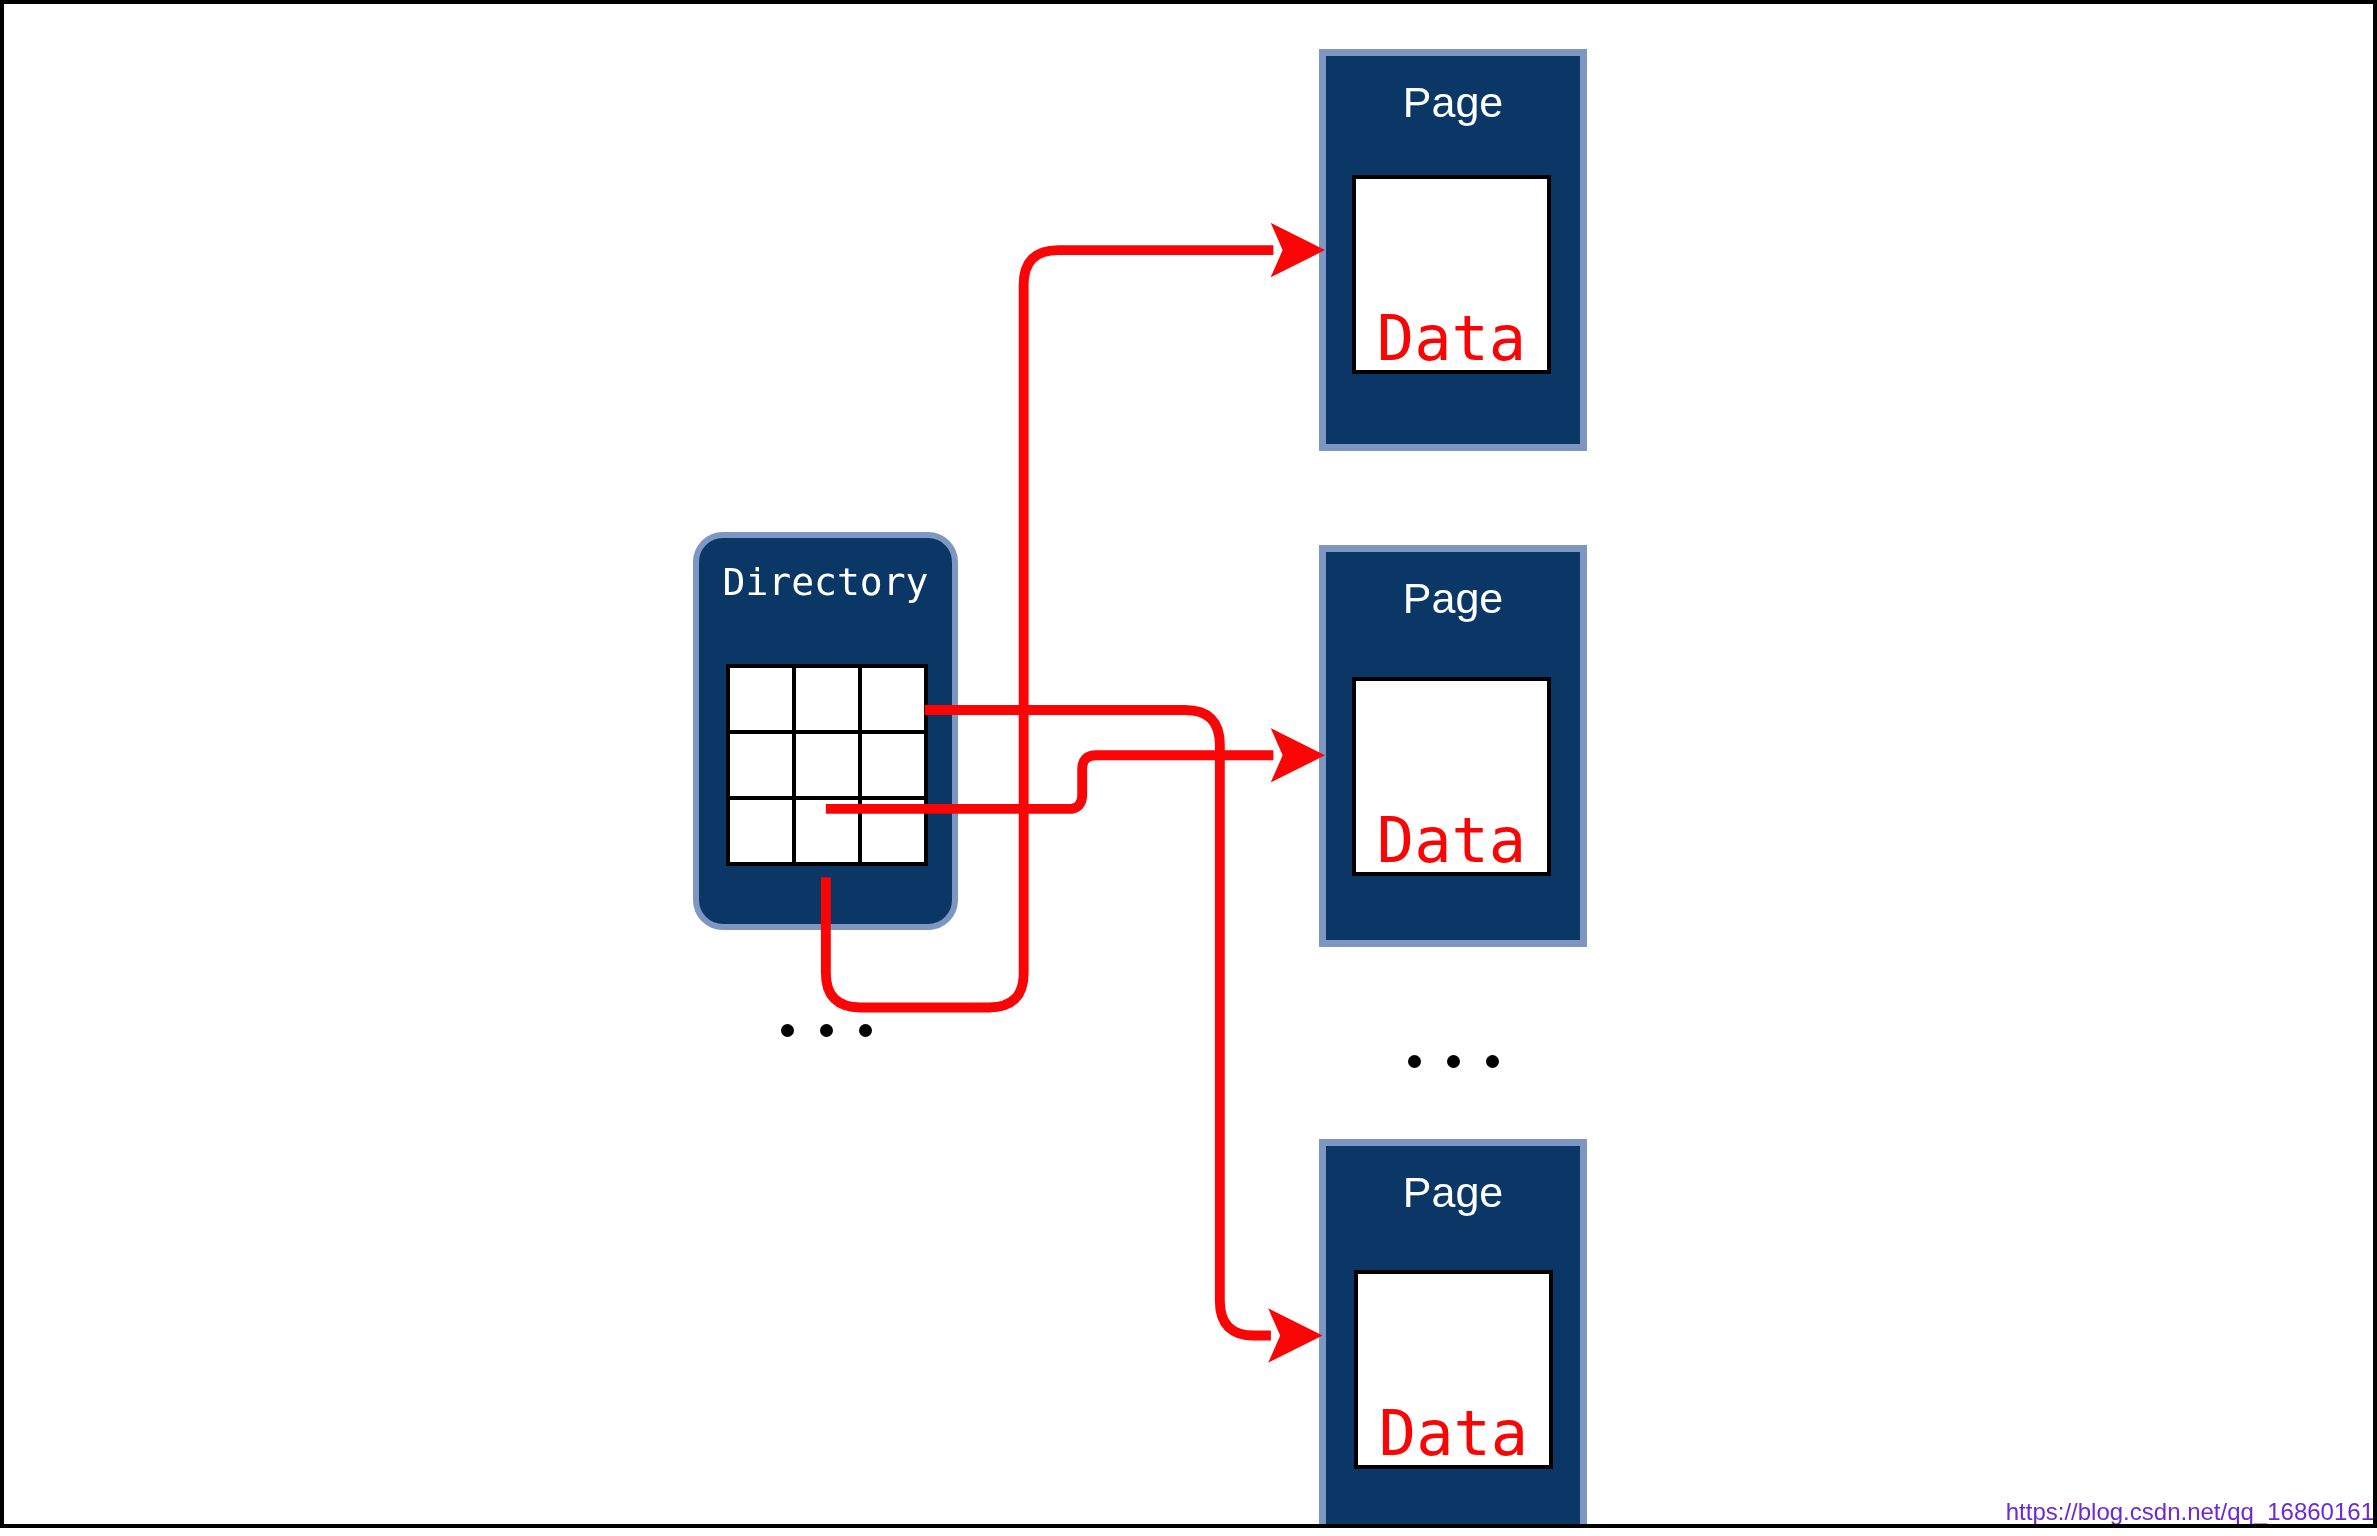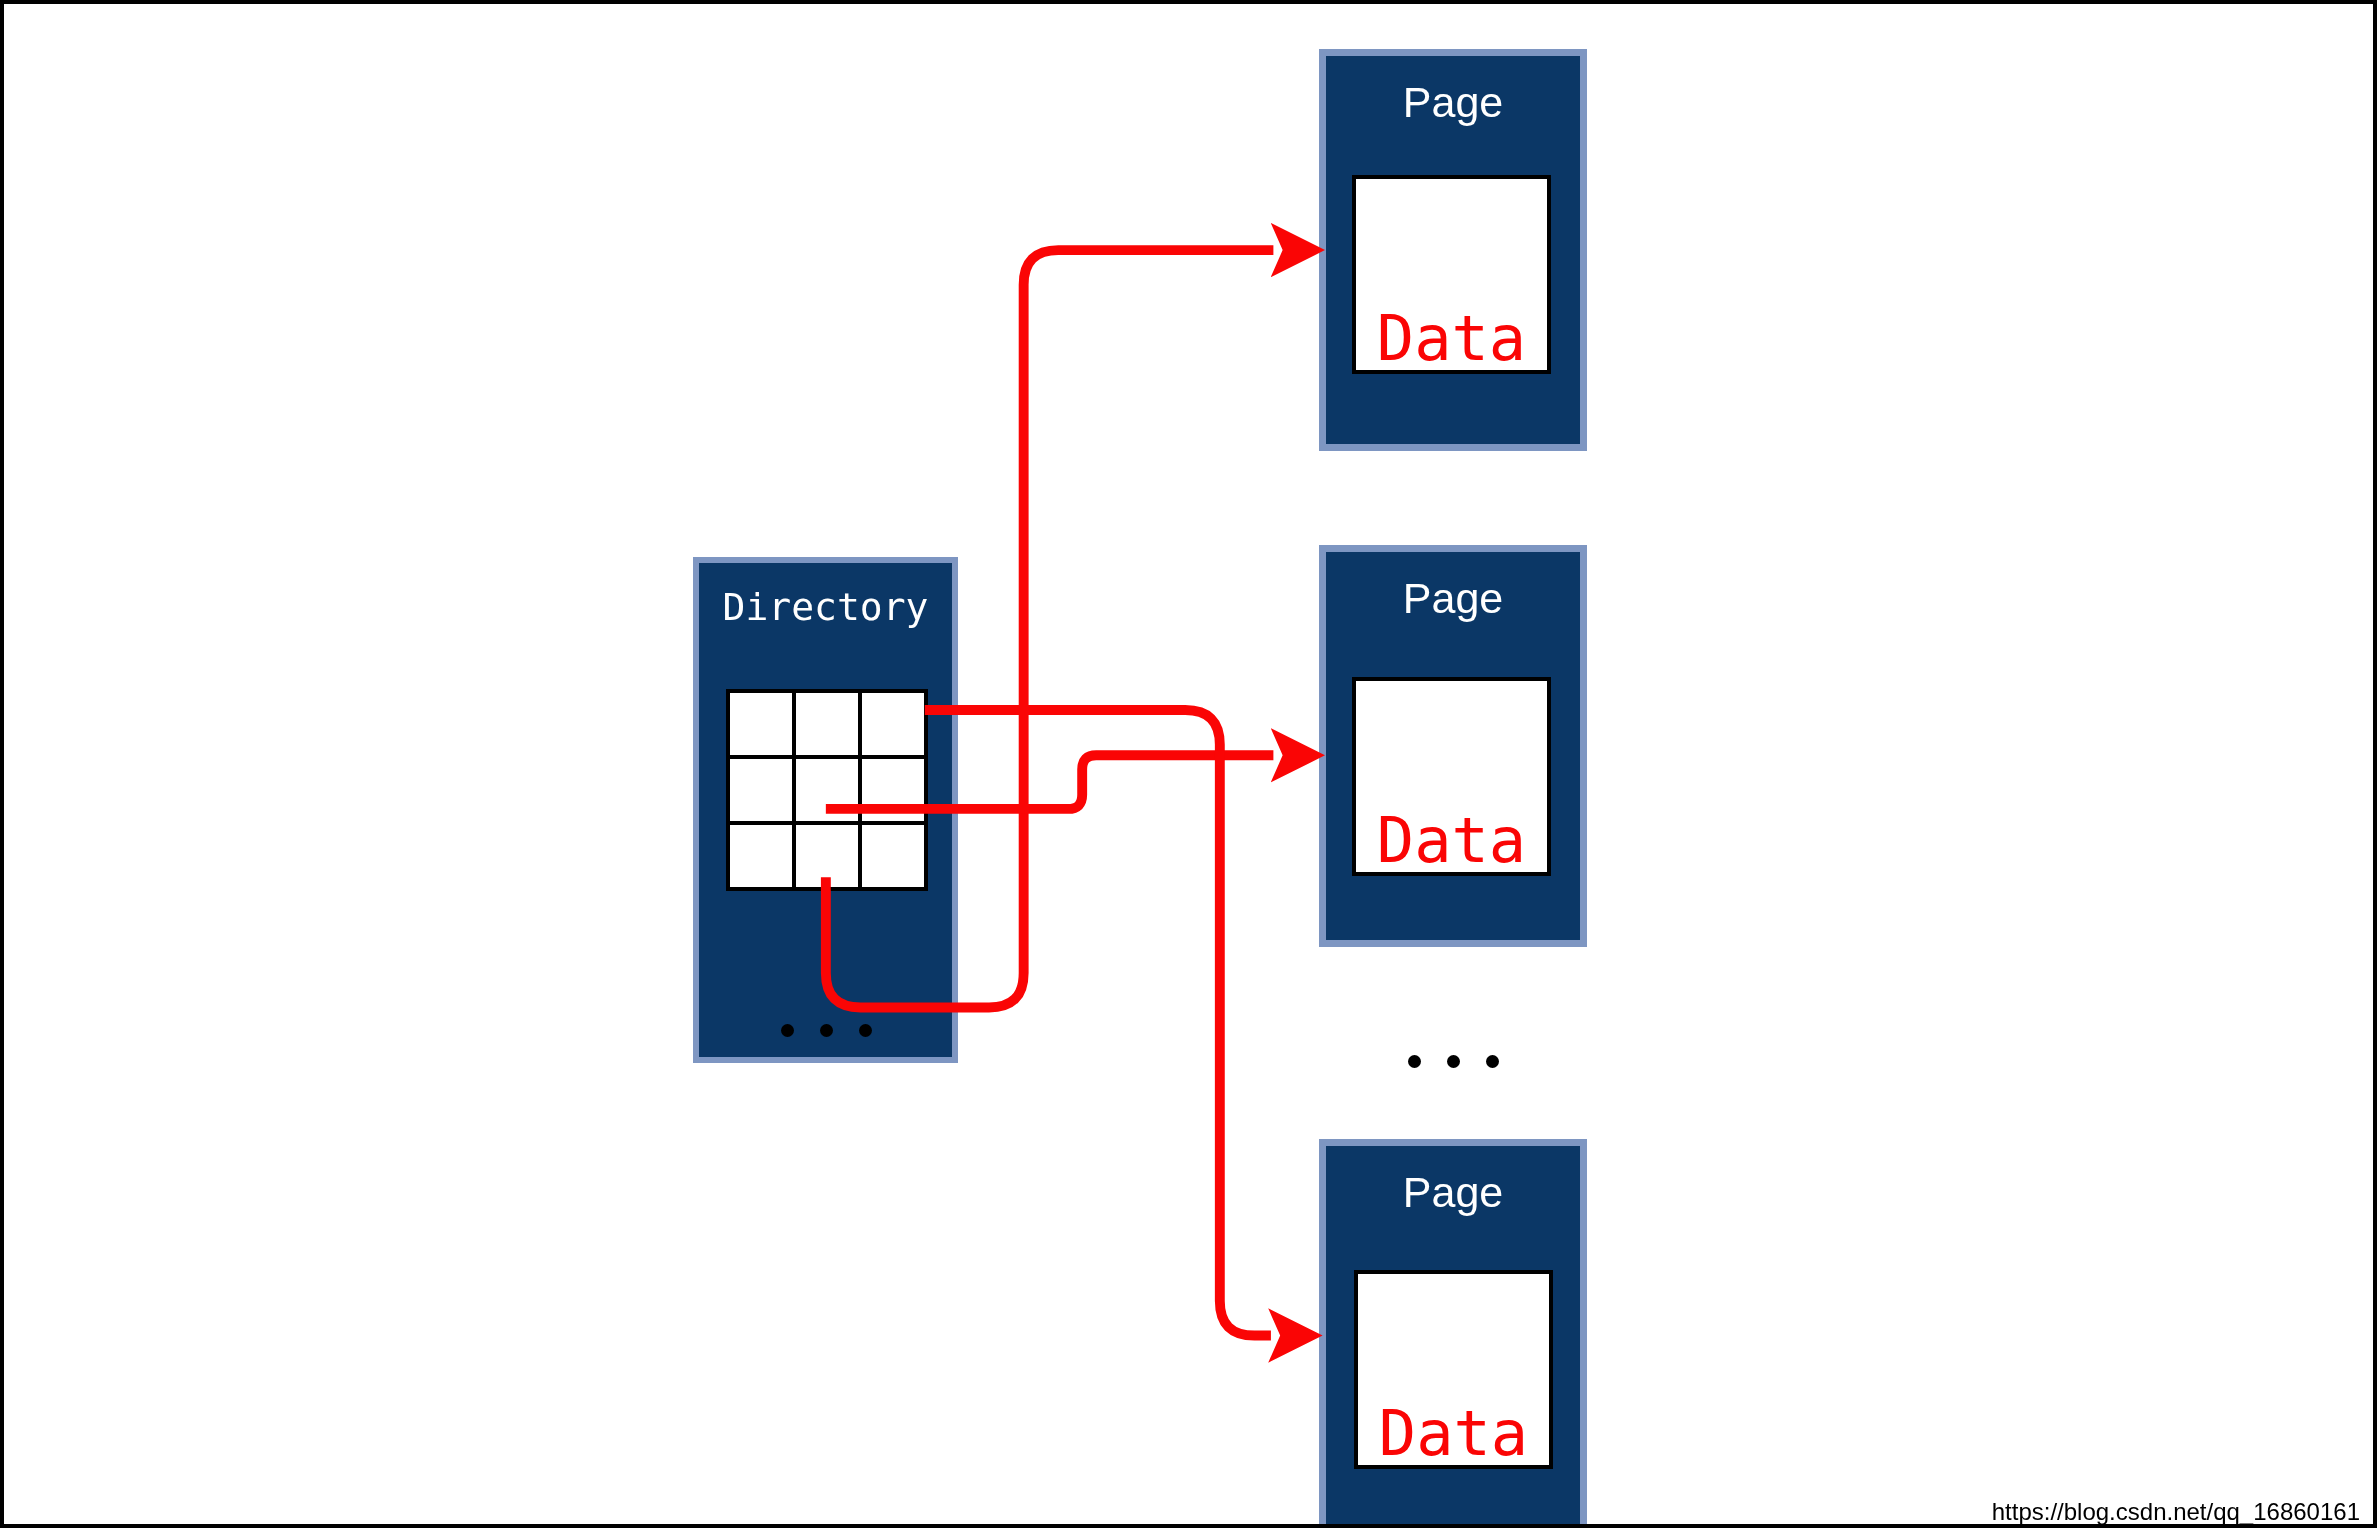--- a/index.html
+++ b/index.html
@@ -43,30 +43,30 @@
     font-size:62px;color:#fa0505;line-height:62px;
   }
   
   .dots{position:absolute;display:flex;gap:26px;z-index:2;}
   .dot{width:13px;height:13px;border-radius:50%;background:#000;}
   
   svg.arrows{position:absolute;left:0;top:0;z-index:5;pointer-events:none;}
   svg.arrows path.flow{fill:none;stroke:#fa0505;stroke-width:12;}
   
   .watermark{
-    position:absolute;right:17px;bottom:10.7px;z-index:6;
-    font-family:"Liberation Sans",sans-serif;font-size:24px;color:#000000;
+    position:absolute;right:3px;bottom:10.7px;z-index:6;
+    font-family:"Liberation Sans",sans-serif;font-size:24px;color:#6d28d9;
   }
 </style>
 </head>
 <body>
 
 <div class="canvas">
 
-  <div class="navybox" style="left:693px;top:557px;width:265px;height:506px;border-width:6.6px;">
+  <div class="navybox" style="left:693px;top:532px;width:265px;height:398px;border-width:6.6px;border-radius:30px;">
     <div class="box-title dir-title">Directory</div>
     <div class="dirgrid">
         <div class="cell"></div>
         <div class="cell"></div>
         <div class="cell"></div>
         <div class="cell"></div>
         <div class="cell"></div>
         <div class="cell"></div>
         <div class="cell"></div>
         <div class="cell"></div>

